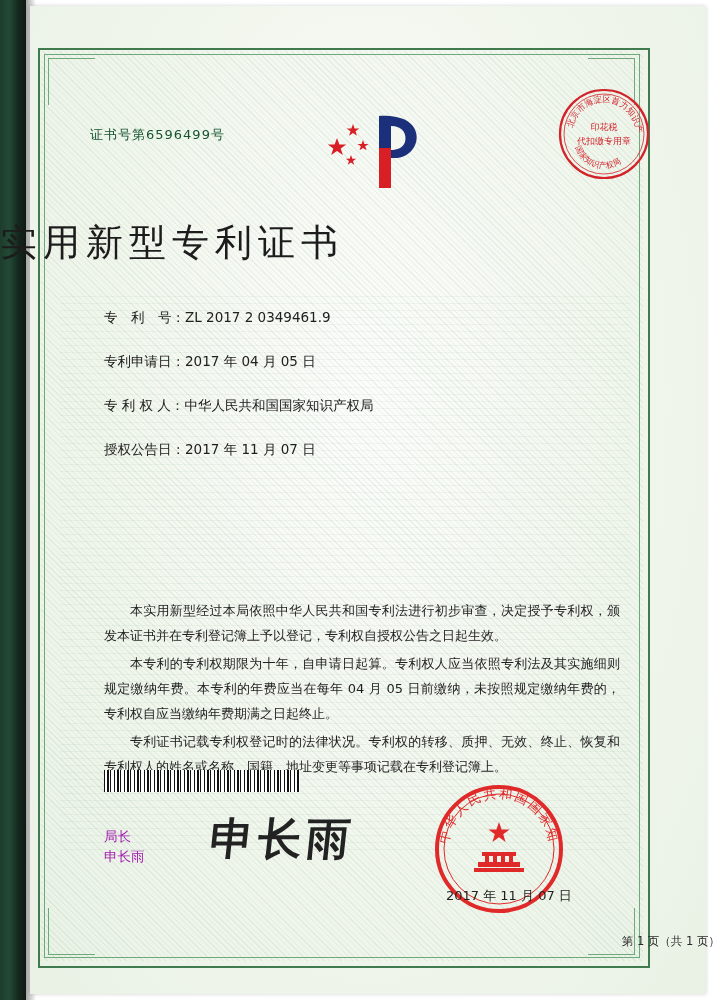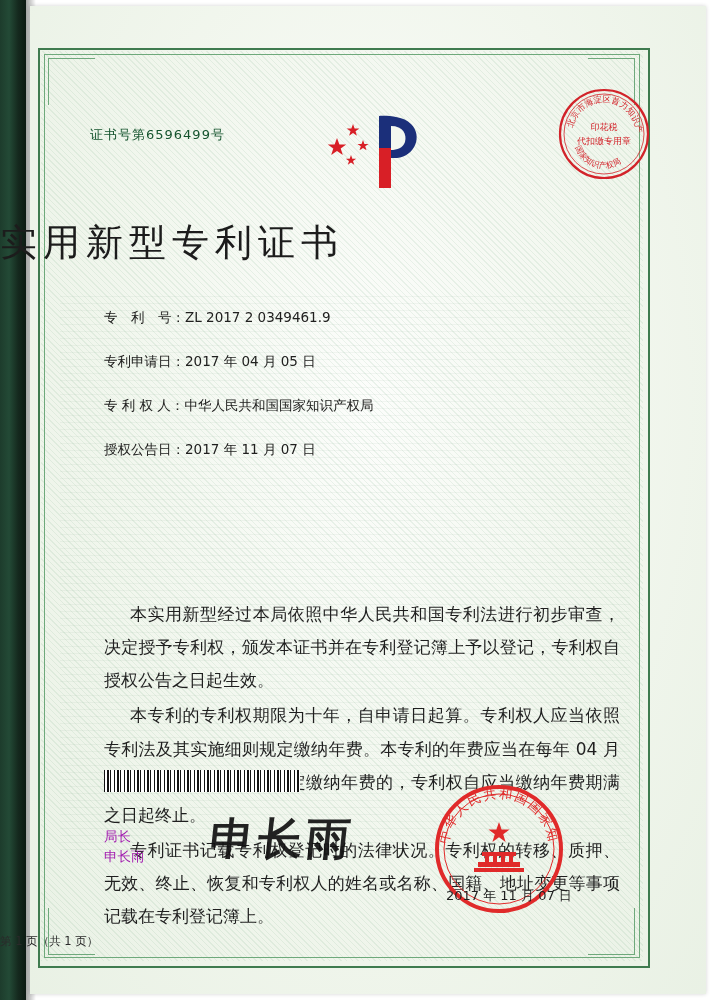--- a/index.html
+++ b/index.html
@@ -134,21 +134,21 @@
     min-width: 0;
   }
   .field .val {
     display: inline;
   }
 
   .body-text {
     position: absolute;
     left: 104px; top: 598px;
     width: 516px;
-    font-size: 17px;
+    font-size: 13px;
     line-height: 1.95;
     color: #1f1f1f;
     text-align: justify;
   }
   .body-text p {
     margin: 0 0 2px 0;
     text-indent: 26px;
   }
 
   
@@ -190,21 +190,21 @@
   .grant-date {
     position: absolute;
     left: 446px; top: 887px;
     font-size: 13px;
     color: #1f1f1f;
   }
 
   .page-footer {
     position: absolute;
     left: 0; right: 0; top: 934px;
-    text-align: left;
+    text-align: right;
     font-size: 11.5px;
     color: #2a2a2a;
   }
 
   
   .watermark {
     position: absolute;
     left: 60px; top: 290px;
     width: 570px; height: 560px;
     opacity: 0.05;

